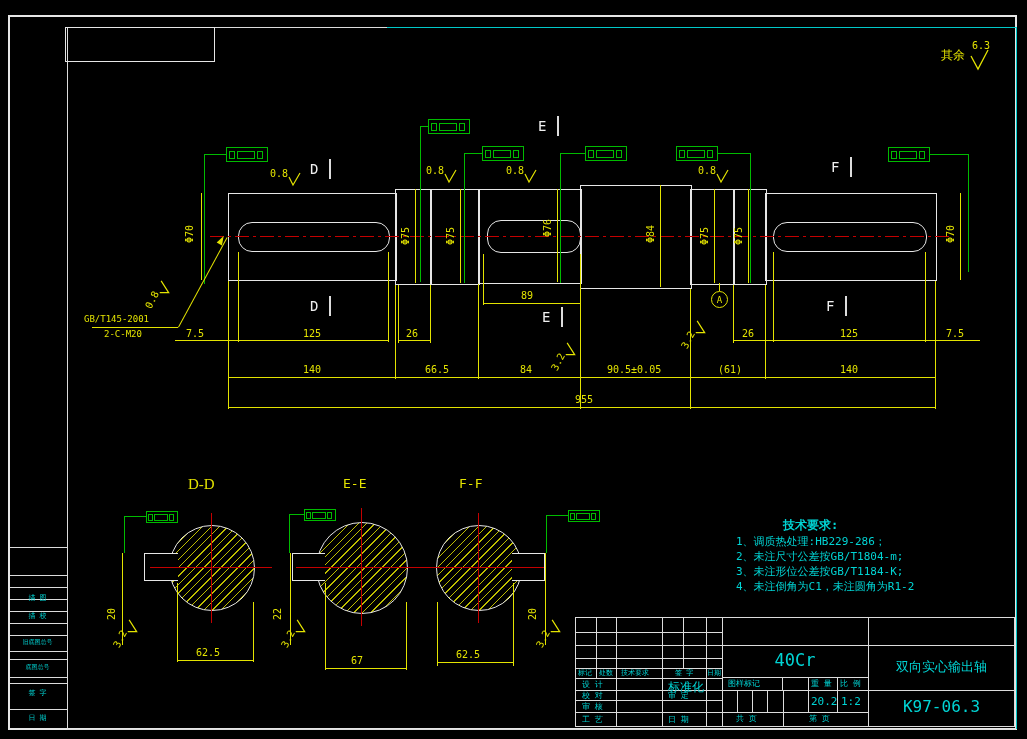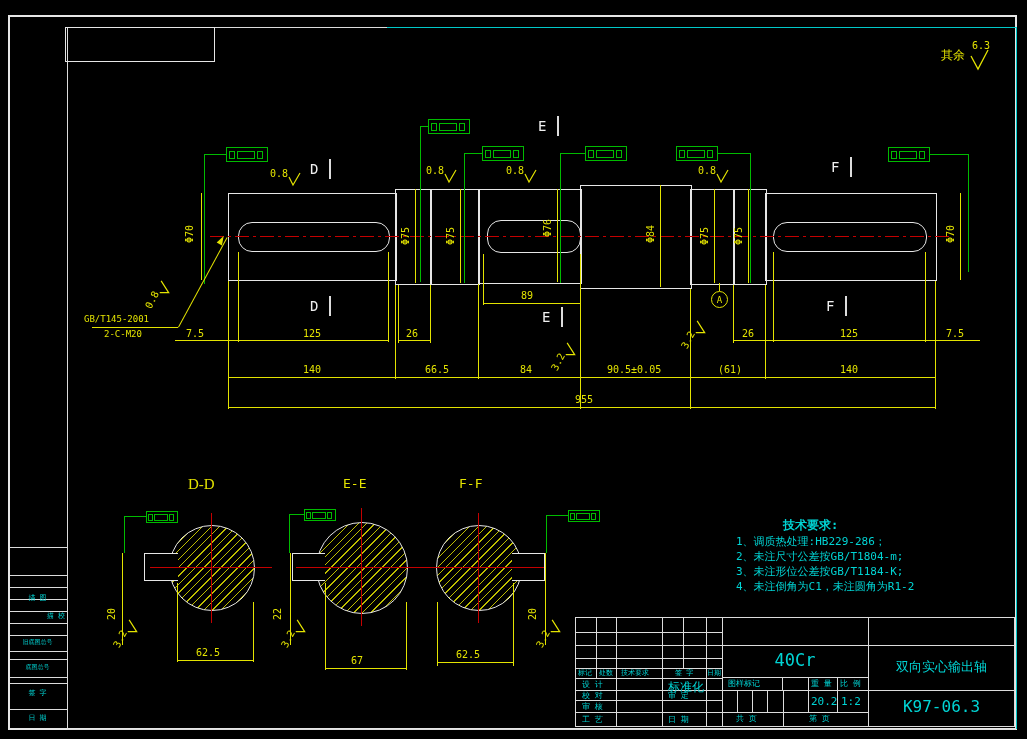--- a/index.html
+++ b/index.html
@@ -69,21 +69,21 @@
   <div class="hl" style="left:10px;top:599px;width:57px;"></div>
   <div class="hl" style="left:10px;top:611px;width:57px;"></div>
   <div class="hl" style="left:10px;top:623px;width:57px;"></div>
   <div class="hl" style="left:10px;top:635px;width:57px;"></div>
   <div class="hl" style="left:10px;top:651px;width:57px;"></div>
   <div class="hl" style="left:10px;top:659px;width:57px;"></div>
   <div class="hl" style="left:10px;top:677px;width:57px;"></div>
   <div class="hl" style="left:10px;top:683px;width:57px;"></div>
   <div class="hl" style="left:10px;top:709px;width:57px;"></div>
   <div class="tc" style="left:10px;top:595px;width:55px;text-align:center;font-size:7px;">描 图</div>
-  <div class="tc" style="left:10px;top:613px;width:55px;text-align:right;font-size:7px;">描 校</div>
+  <div class="tc" style="left:10px;top:613px;width:55px;text-align:center;font-size:7px;">描 校</div>
   <div class="tc" style="left:10px;top:639px;width:55px;text-align:center;font-size:6px;">旧底图总号</div>
   <div class="tc" style="left:10px;top:664px;width:55px;text-align:center;font-size:6px;">底图总号</div>
   <div class="tc" style="left:10px;top:690px;width:55px;text-align:center;font-size:7px;">签 字</div>
   <div class="tc" style="left:10px;top:715px;width:55px;text-align:center;font-size:7px;">日 期</div>
 
   <div class="t" style="left:941px;top:49px;font-size:12px;">其余</div>
   <div class="t" style="left:972px;top:41px;">6.3</div>
   <svg class="a" width="20" height="22" style="left:970px;top:49px;" viewBox="0 0 20 22">
       <path d="M1 7 L8 20 L18 1" fill="none" stroke="#e3e300" stroke-width="1.3"></path>
     </svg>

